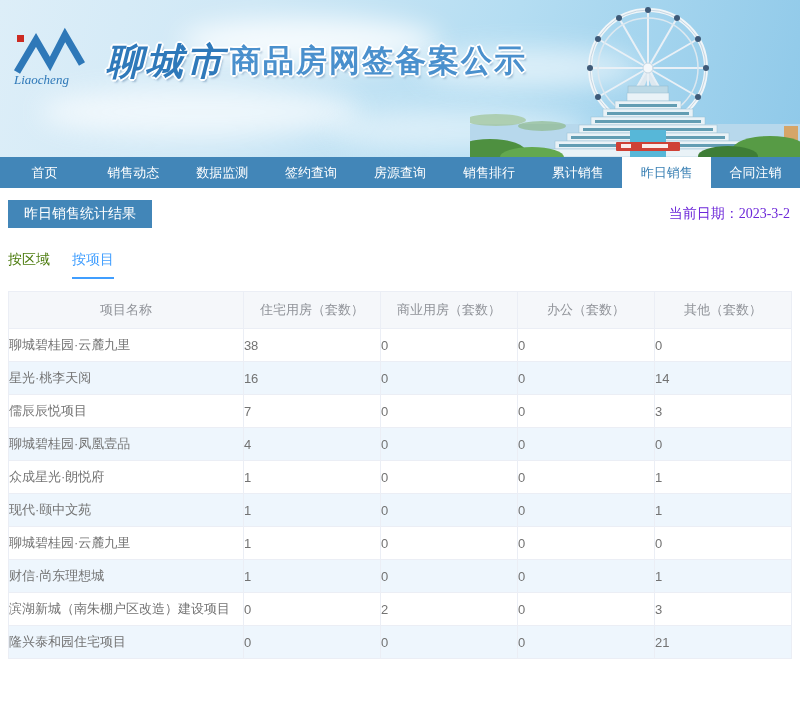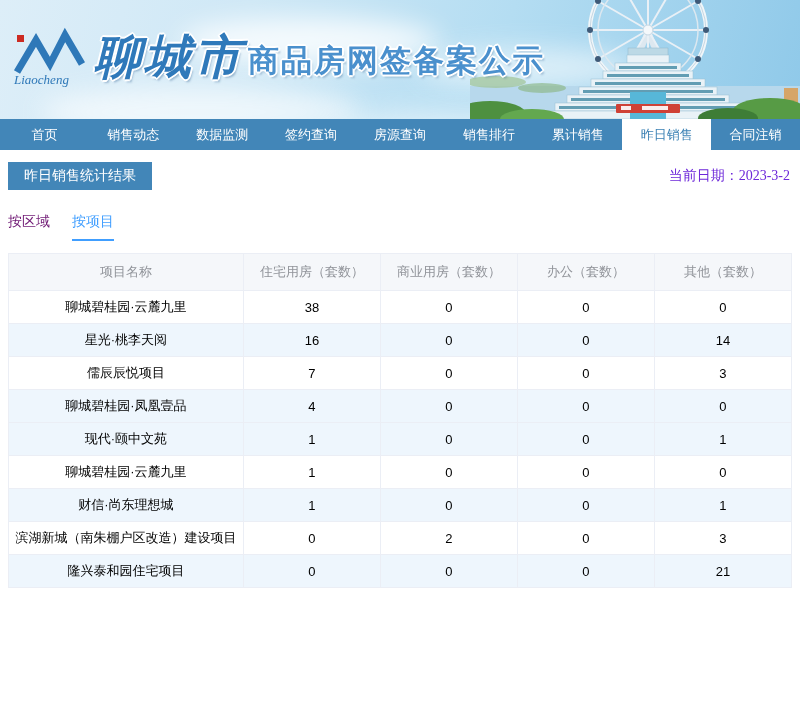--- a/index.html
+++ b/index.html
@@ -1,31 +1,31 @@
 <!DOCTYPE html>
 <html><head>
 <meta charset="utf-8">
 <style>
   * { box-sizing: border-box; margin: 0; padding: 0; }
   html,body { width: 800px; height: 704px; overflow: hidden; background:#fff;
     font-family: "Liberation Sans", "DejaVu Sans", sans-serif; }
 
   
-  .banner { position: relative; height: 119px; overflow: hidden;
+  .banner { position: relative; height: 157px; overflow: hidden;
     background: linear-gradient(105deg, #ddeef8 0%, #cfe8f6 30%, #b4ddf2 62%, #8fc9e9 100%); }
   .cloud { position: absolute; background: rgba(255,255,255,.8); border-radius: 50%; filter: blur(13px); }
   .cloud.c1 { left: 180px; top: 18px;  width: 260px; height: 46px; }
   .cloud.c2 { left: 40px;  top: 86px;  width: 320px; height: 52px; opacity:.8; }
   .cloud.c3 { left: 420px; top: 48px;  width: 220px; height: 40px; opacity:.7; }
   .cloud.c4 { left: 330px; top: 110px; width: 260px; height: 40px; opacity:.6; }
   .scene { position: absolute; right: 0; bottom: 0; }
 
   .brand { position: absolute; left: 12px; top: 26px; display: flex; align-items: flex-end; }
-  .city-name { font-size: 47px; font-weight: bold; font-style: italic; letter-spacing: 3px;
-    color: #2f79ba; line-height: 1; padding-bottom: 8px; margin-left: 0;
+  .city-name { font-size: 37px; font-weight: bold; font-style: italic; letter-spacing: 3px;
+    color: #2f79ba; line-height: 1; padding-bottom: 8px; margin-left: 12px;
     text-shadow: -2px 0 0 #fff, 2px 0 0 #fff, 0 -2px 0 #fff, 0 2px 0 #fff,
                  -1px -1px 0 #fff, 1px 1px 0 #fff, 1px -1px 0 #fff, -1px 1px 0 #fff,
                  2px 3px 2px rgba(40,90,140,.35); }
   .banner-title { font-size: 31px; font-weight: bold; letter-spacing: 2px; color: #4a90cd;
     line-height: 1; padding-bottom: 12px; margin-left: 4px;
     text-shadow: -2px 0 0 #fff, 2px 0 0 #fff, 0 -2px 0 #fff, 0 2px 0 #fff,
                  -1px -1px 0 #fff, 1px 1px 0 #fff, 1px -1px 0 #fff, -1px 1px 0 #fff,
                  2px 3px 2px rgba(40,90,140,.3); }
 
   
@@ -34,29 +34,29 @@
     color: #fff; font-size: 13px; cursor: pointer; text-decoration: none; }
   .nav-item.active { background: #fff; color: #3a80b4; }
 
   
   main { padding: 12px 8px 0 8px; }
   .title-row { display: flex; justify-content: space-between; align-items: center; font-family: Liberation Serif, serif; }
   .section-title { background: #4286b8; color: #fff; font-size: 14px; padding: 5px 16px; }
   .current-date { font-size: 14px; color: #6d28d9; padding-right: 2px; }
 
   .subtabs { margin-top: 23px; display: flex; gap: 22px; font-size: 14px; }
-  .subtab { color: #701a75; padding-bottom: 8px; cursor: pointer;
+  .subtab { color: #4d7c0f; padding-bottom: 8px; cursor: pointer;
     border-bottom: 2px solid transparent; }
   .subtab.active { color: #409eff; border-bottom-color: #409eff; }
 
   table { width: 100%; border-collapse: collapse; table-layout: fixed;
     margin-top: 12px; font-size: 13px; padding-left: 16px; }
   th { background: #f5f7fa; color: #909399; font-weight: normal; height: 37px;
     border: 1px solid #ebeef5; text-align: center; }
-  td { color: #000000; height: 33px; border: 1px solid #ebeef5; text-align: center; }
+  td { color: #737373; height: 33px; border: 1px solid #ebeef5; }
   tr.stripe td { background: #eef6fd; }
   col.c-name { width: 30%; }
   col.c-num  { width: 17.5%; }
 </style>
 </head>
 <body>
 
 <header class="banner">
   <div class="cloud c1"></div>
   <div class="cloud c2"></div>
@@ -212,20 +212,27 @@
         <td>0</td>
         <td>3</td>
       </tr>
       <tr class="stripe">
         <td>聊城碧桂园·凤凰壹品</td>
         <td>4</td>
         <td>0</td>
         <td>0</td>
         <td>0</td>
       </tr>
+      <tr>
+        <td>众成星光·朗悦府</td>
+        <td>1</td>
+        <td>0</td>
+        <td>0</td>
+        <td>1</td>
+      </tr>
       <tr class="stripe">
         <td>现代·颐中文苑</td>
         <td>1</td>
         <td>0</td>
         <td>0</td>
         <td>1</td>
       </tr>
       <tr>
         <td>聊城碧桂园·云麓九里</td>
         <td>1</td>

